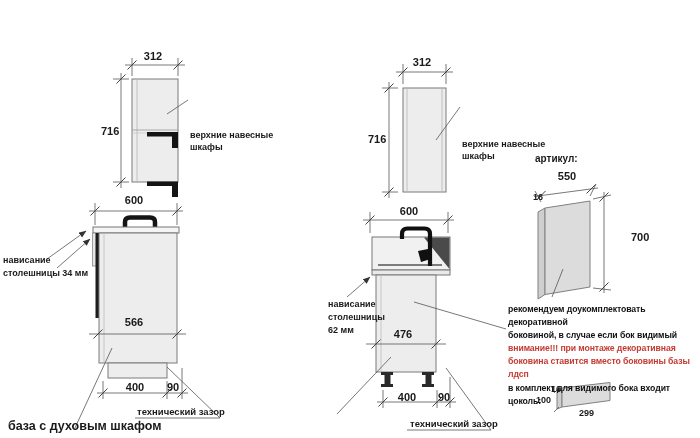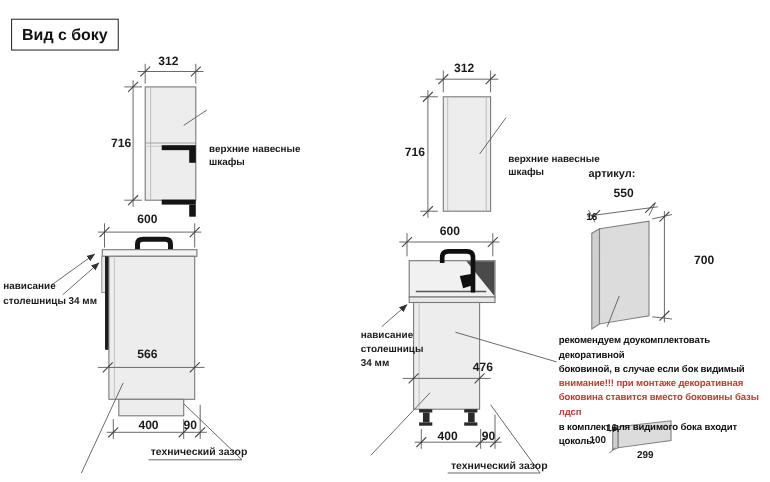--- a/index.html
+++ b/index.html
@@ -177,53 +177,51 @@
   </g>
 
   <g stroke="#555" stroke-width="0.8" fill="none">
     <polygon points="557,390 562,388 562,407 557,409" fill="#cfcfcf" stroke="#808080" stroke-width="1"></polygon>
     <polygon points="562,388 610,382.5 610,400.5 562,407" fill="#dcdcdc" stroke="#808080" stroke-width="1"></polygon>
     <line x1="554" y1="393" x2="559" y2="388"></line>
     <line x1="554" y1="412" x2="559" y2="407"></line>
   </g>
 </svg>
 
-<div class="title-box">
-  <span>Вид с боку</span>
-</div>
 
 <div class="lbl dim ctr" style="left:153px;top:50px;">312</div>
 <div class="lbl dim" style="left:101px;top:125px;">716</div>
 <div class="lbl sm" style="left:190px;top:85px;">
   <div>верхние навесные</div>
   <div>шкафы</div>
 </div>
 <div class="lbl dim ctr" style="left:134px;top:194px;">600</div>
 <div class="lbl sm13" style="left:3px;top:254px;">
   <div>нависание</div>
   <div>столешницы 34 мм</div>
 </div>
 <div class="lbl dim ctr" style="left:134px;top:316px;">566</div>
 <div class="lbl dim ctr" style="left:135px;top:381px;">400</div>
 <div class="lbl dim ctr" style="left:173px;top:381px;">90</div>
 <div class="lbl gap" style="left:137px;top:406px;">технический зазор</div>
+<div class="lbl cap" style="left:8px;top:419px;">база с духовым шкафом</div>
 
 <div class="lbl dim ctr" style="left:422px;top:56px;">312</div>
 <div class="lbl dim" style="left:368px;top:133px;">716</div>
 <div class="lbl sm" style="left:462px;top:94px;">
   <div>верхние навесные</div>
   <div>шкафы</div>
 </div>
 <div class="lbl dim ctr" style="left:409px;top:205px;">600</div>
 <div class="lbl sm13" style="left:328px;top:298px;">
   <div>нависание</div>
   <div>столешницы</div>
-  <div>34 мм</div>
-</div>
-<div class="lbl dim ctr" style="left:403px;top:328px;margin-left:36px;">476</div>
+  <div>62 мм</div>
+</div>
+<div class="lbl dim ctr" style="left:403px;top:328px;">476</div>
 <div class="lbl dim ctr" style="left:407px;top:391px;">400</div>
 <div class="lbl dim ctr" style="left:444px;top:391px;">90</div>
 <div class="lbl gap" style="left:410px;top:418px;">технический зазор</div>
 
 <div class="lbl art" style="left:535px;top:153px;">артикул:</div>
 <div class="lbl dim ctr" style="left:567px;top:170px;">550</div>
 <div class="lbl t8" style="left:533px;top:192px;">16</div>
 <div class="lbl dim" style="left:608px;top:231px;margin-left:23px;">700</div>
 
 <div class="note">

